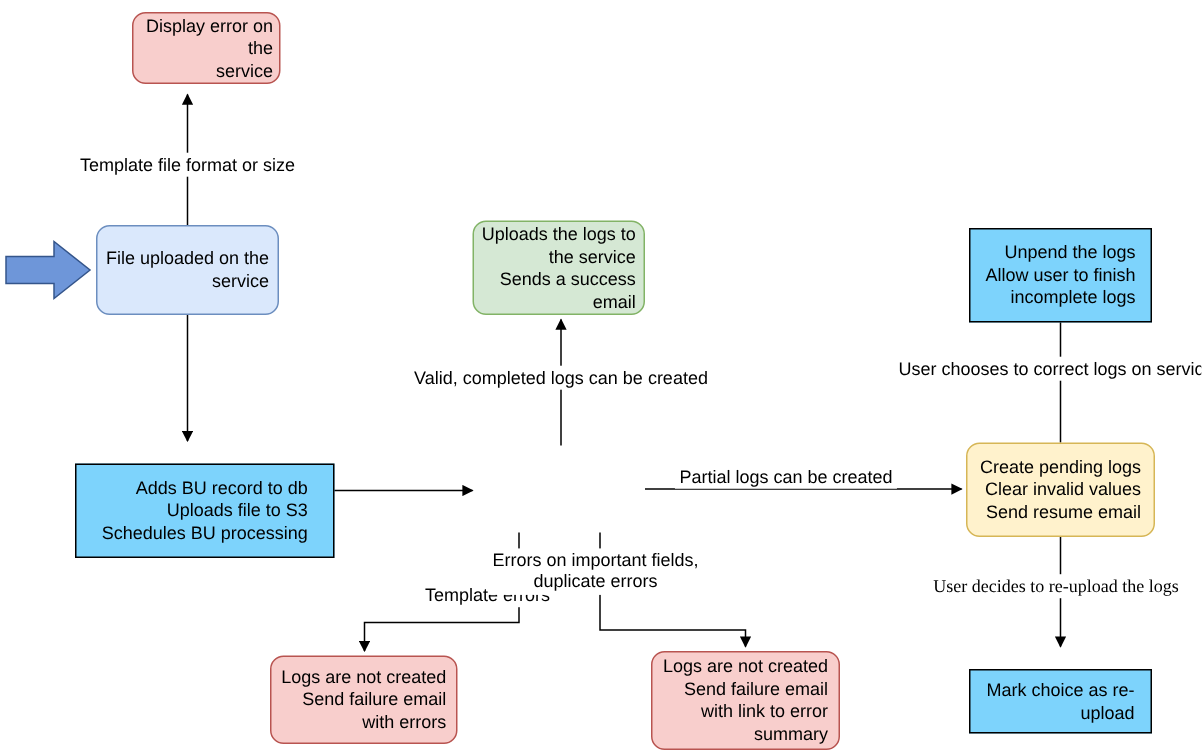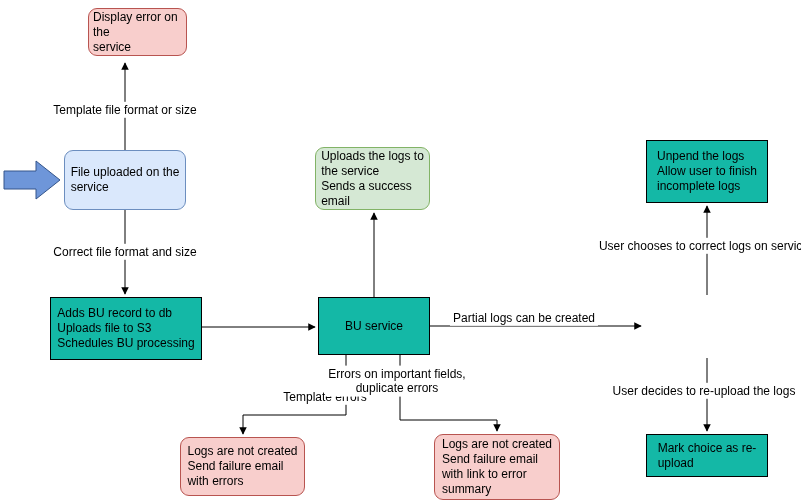--- a/index.html
+++ b/index.html
@@ -16,38 +16,38 @@
   svg.edges {
     position: absolute;
     left: 0; top: 0;
     width: 801px; height: 501px;
   }
   .node {
     position: absolute;
     display: flex;
     align-items: center;
     justify-content: center;
-    text-align: left;
+    text-align: right;
     white-space: pre-line;
     line-height: 1.25;
     box-sizing: border-box;
     border: 1px solid #000000;
     background: #ffffff;
     padding: 16px 4px;
   }
   .rounded { border-radius: 9px; }
   .pink   { background: #f8cecc; border-color: #b85450; }
   .blue   { background: #dae8fc; border-color: #6c8ebf; }
   .green  { background: #d5e8d4; border-color: #82b366; }
   .yellow { background: #fff2cc; border-color: #d6b656; }
-  .white  { background: #14b8a6; border-color: #000000; }
+  .white  { background: #7dd3fc; border-color: #000000; margin-top: 12px; }
 
   .n-display-error { left: 88px;  top: 8px;   width: 99px;  height: 48px; }
   .n-file-uploaded { left: 64px;  top: 150px; width: 122px; height: 60px; }
-  .n-adds-bu       { left: 50px;  top: 297px; width: 152px; height: 63px; }
+  .n-adds-bu       { left: 50px;  top: 297px; width: 173px; height: 63px; }
   .n-bu-service    { left: 318px; top: 297px; width: 112px; height: 58px; }
   .n-success       { left: 315px; top: 147px; width: 115px; height: 63px; }
   .n-pending       { left: 644px; top: 295px; width: 126px; height: 63px; }
   .n-unpend        { left: 646px; top: 140px; width: 122px; height: 63px; }
   .n-mark-reupload { left: 646px; top: 434px; width: 122px; height: 43px; }
   .n-fail-errors   { left: 180px; top: 437px; width: 125px; height: 59px; }
   .n-fail-summary  { left: 434px; top: 434px; width: 126px; height: 66px; }
 
   .edge-label {
     position: absolute;
@@ -58,21 +58,21 @@
     line-height: 1.2;
     padding: 1px 3px;
   }
   .l-incorrect     { left: 125px; top: 110px; white-space: nowrap; }
   .l-correct       { left: 125px; top: 252px; white-space: nowrap; }
   .l-valid         { left: 374px; top: 252px; white-space: nowrap; }
   .l-partial       { left: 524px; top: 318px; white-space: nowrap; }
   .l-template      { left: 325px; top: 397px; white-space: nowrap; }
   .l-errors-fields { left: 397px; top: 381px; }
   .l-user-correct  { left: 704px; top: 246px; white-space: nowrap; }
-  .l-user-reupload { left: 704px; top: 391px; white-space: nowrap; }
+  .l-user-reupload { left: 704px; top: 391px; white-space: nowrap; font-family: Liberation Serif, serif; }
 </style>
 </head>
 <body>
 
 <div class="canvas">
 
   <svg class="edges" viewBox="0 0 801 501">
     <defs>
       <marker id="arrow" viewBox="0 0 10 10" refX="9" refY="5" markerWidth="7.5" markerHeight="7.5" orient="auto-start-reverse">
         <path d="M0,0 L10,5 L0,10 z" fill="#000000"></path>
@@ -84,40 +84,42 @@
     <path d="M374,297 L374,213" stroke="#000000" fill="none" marker-end="url(#arrow)"></path>
     <path d="M430,326 L641,326" stroke="#000000" fill="none" marker-end="url(#arrow)"></path>
     <path d="M346,355 L346,415 L243,415 L243,434" stroke="#000000" fill="none" marker-end="url(#arrow)"></path>
     <path d="M400,355 L400,420 L497,420 L497,431" stroke="#000000" fill="none" marker-end="url(#arrow)"></path>
     <path d="M707,295 L707,206" stroke="#000000" fill="none" marker-end="url(#arrow)"></path>
     <path d="M707,358 L707,431" stroke="#000000" fill="none" marker-end="url(#arrow)"></path>
     <polygon points="4,171 36,171 36,161 60,180 36,199 36,189 4,189" fill="#6e96d9" stroke="#34558b"></polygon>
   </svg>
 
   <div class="edge-label l-incorrect">Template file format or size</div>
-  <div class="edge-label l-correct">Correct file format and size</div>
+  <div class="edge-label l-valid">Valid, completed logs can be created</div>
   <div class="edge-label l-partial">Partial logs can be created</div>
   <div class="edge-label l-template">Template errors</div>
   <div class="edge-label l-errors-fields">Errors on important fields,
 duplicate errors</div>
   <div class="edge-label l-user-correct">User chooses to correct logs on service</div>
   <div class="edge-label l-user-reupload">User decides to re-upload the logs</div>
 
   <div class="node pink rounded n-display-error">Display error on the
 service</div>
   <div class="node blue rounded n-file-uploaded">File uploaded on the
 service</div>
   <div class="node white n-adds-bu">Adds BU record to db
 Uploads file to S3
 Schedules BU processing</div>
-  <div class="node white n-bu-service">BU service</div>
   <div class="node green rounded n-success">Uploads the logs to
 the service
 Sends a success
 email</div>
+  <div class="node yellow rounded n-pending">Create pending logs
+Clear invalid values
+Send resume email</div>
   <div class="node white n-unpend">Unpend the logs
 Allow user to finish
 incomplete logs</div>
   <div class="node white n-mark-reupload">Mark choice as re-
 upload</div>
   <div class="node pink rounded n-fail-errors">Logs are not created
 Send failure email
 with errors</div>
   <div class="node pink rounded n-fail-summary">Logs are not created
 Send failure email

